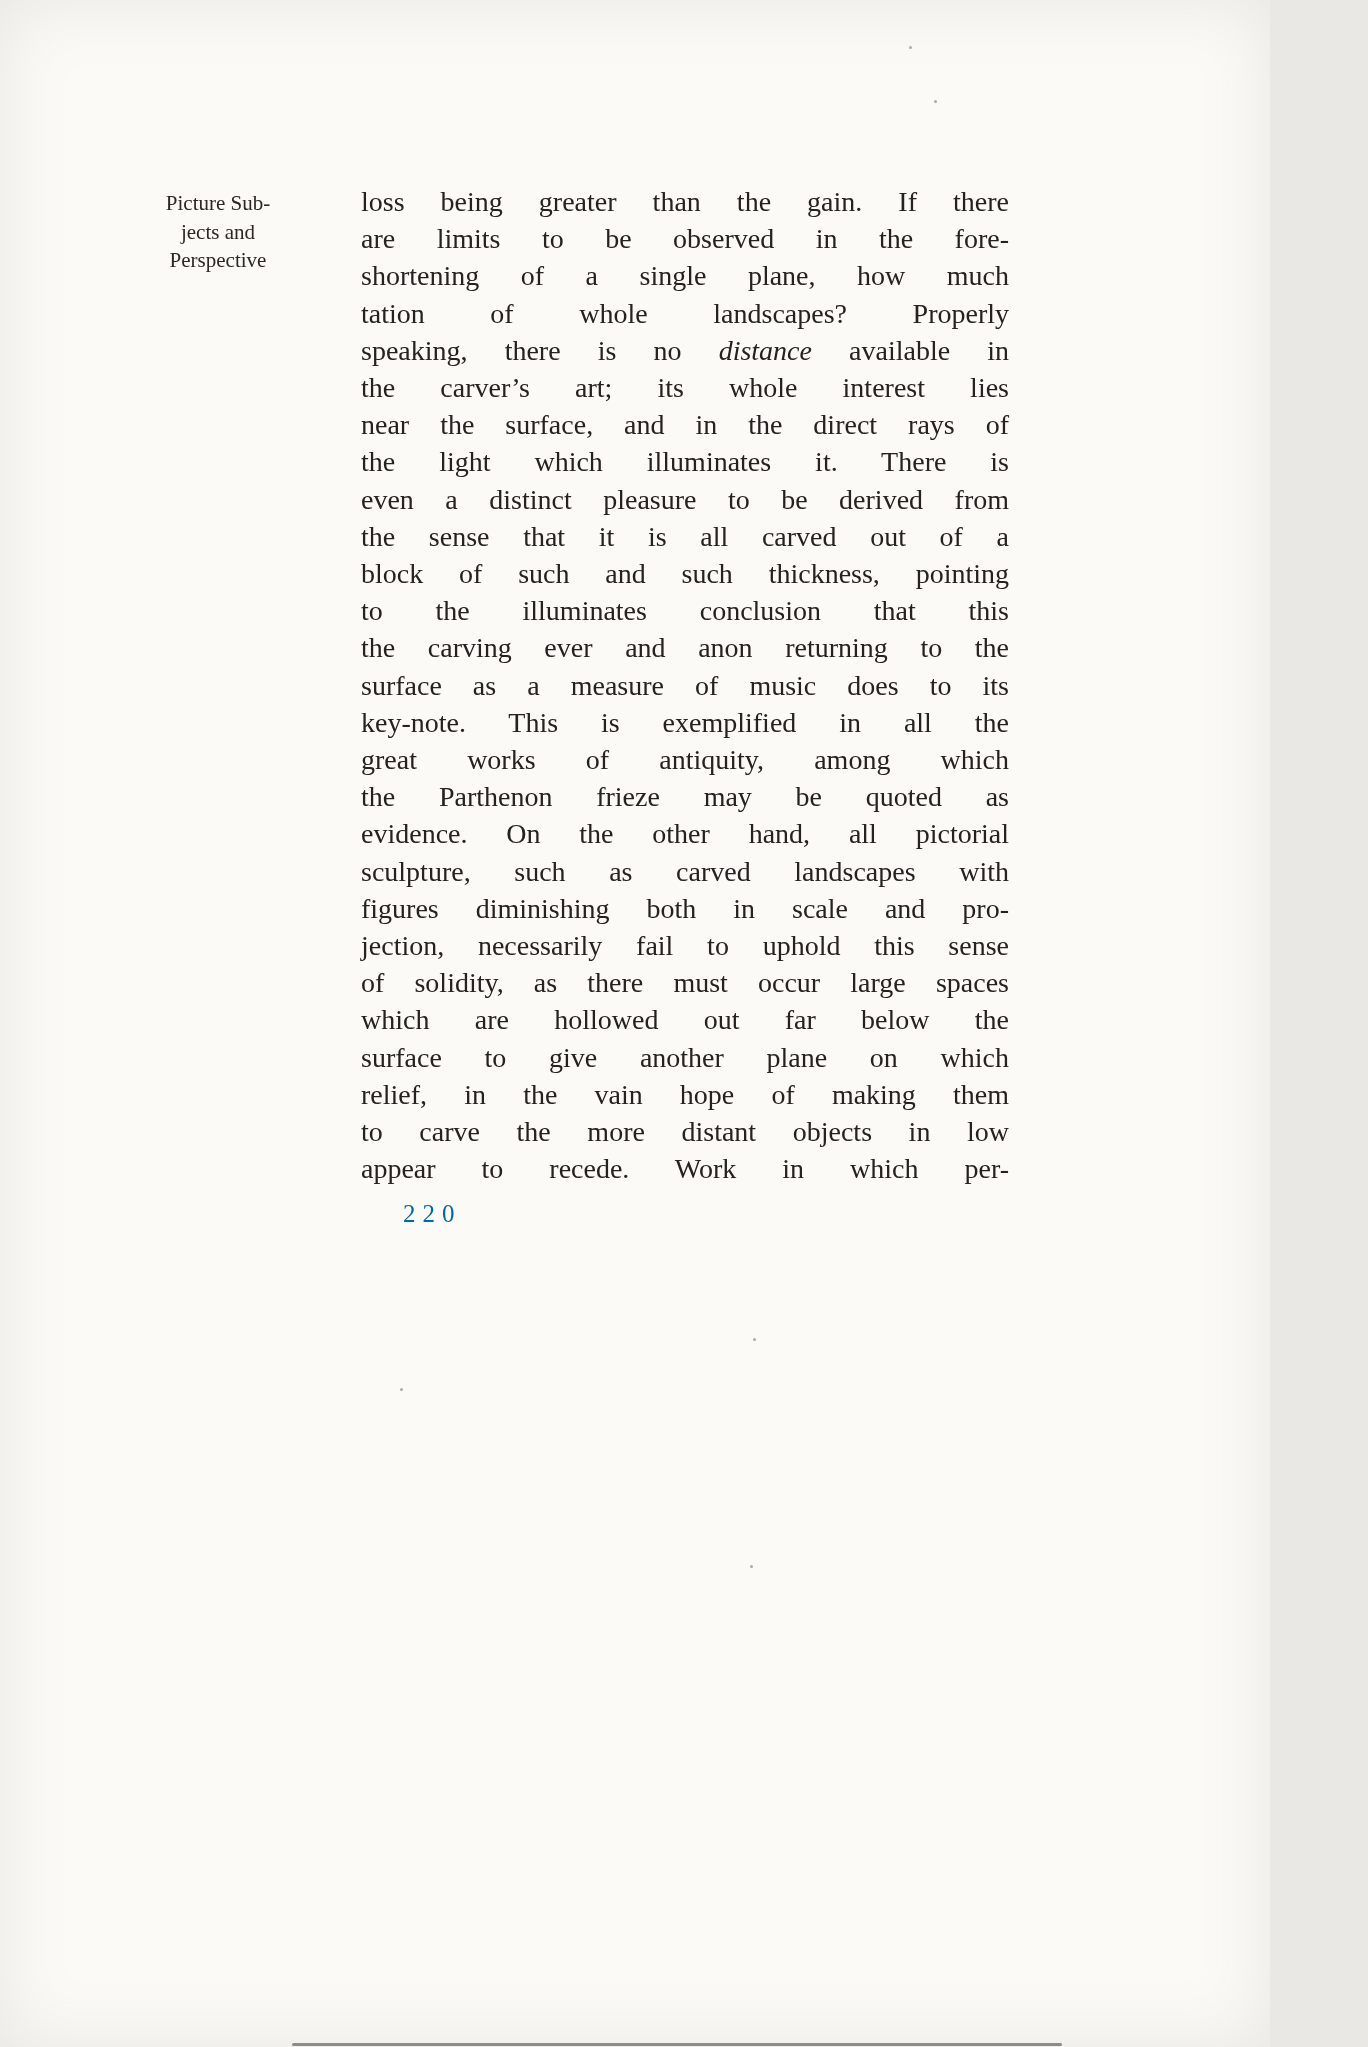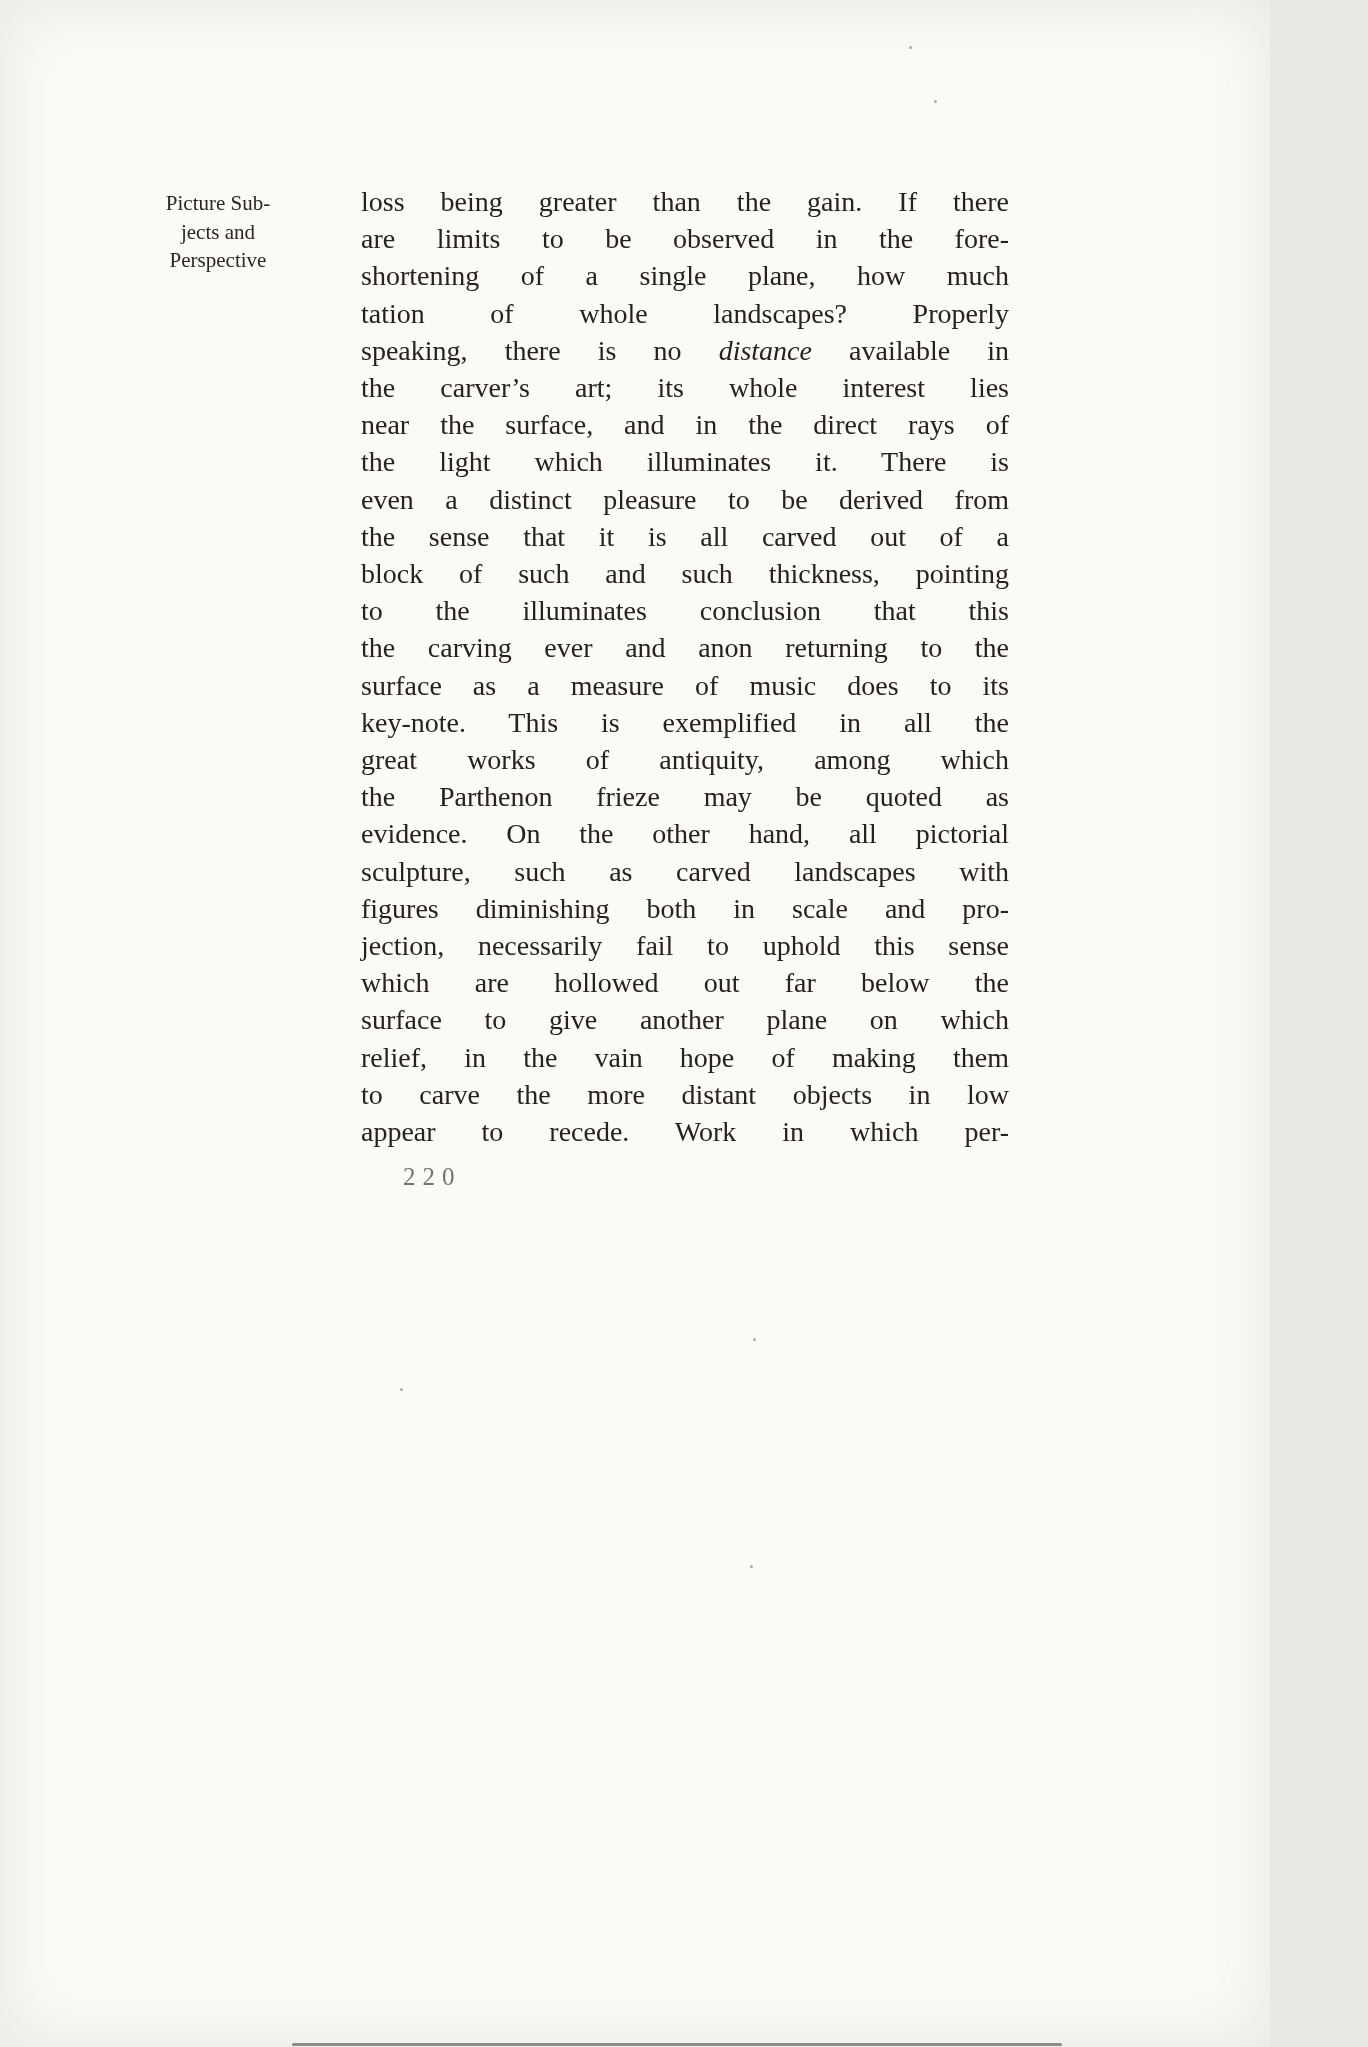--- a/index.html
+++ b/index.html
@@ -42,21 +42,21 @@
     text-align-last: justify;
   }
   .text-line .italic {
     font-style: italic;
   }
   .page-number {
     margin-top: 8px;
     padding-left: 42px;
     font-size: 25px;
     letter-spacing: 7px;
-    color: #737373;
+    color: #0369a1;
   }
   .speck {
     position: absolute;
     background: #8d887f;
     border-radius: 50%;
     opacity: 0.7;
   }
   .bottom-edge {
     position: absolute;
     left: 292px;
@@ -94,20 +94,21 @@
       <div class="text-line"><span>to the illuminates conclusion that this</span></div>
       <div class="text-line"><span>the carving ever and anon returning to the</span></div>
       <div class="text-line"><span>surface as a measure of music does to its</span></div>
       <div class="text-line"><span>key-note.  This is exemplified in all the</span></div>
       <div class="text-line"><span>great works of antiquity, among which</span></div>
       <div class="text-line"><span>the Parthenon frieze may be quoted as</span></div>
       <div class="text-line"><span>evidence.  On the other hand, all pictorial</span></div>
       <div class="text-line"><span>sculpture, such as carved landscapes with</span></div>
       <div class="text-line"><span>figures diminishing both in scale and pro-</span></div>
       <div class="text-line"><span>jection, necessarily fail to uphold this sense</span></div>
+      <div class="text-line"><span>of solidity, as there must occur large spaces</span></div>
       <div class="text-line"><span>which are hollowed out far below the</span></div>
       <div class="text-line"><span>surface to give another plane on which</span></div>
       <div class="text-line"><span>relief, in the vain hope of making them</span></div>
       <div class="text-line"><span>to carve the more distant objects in low</span></div>
       <div class="text-line"><span>appear to recede.  Work in which per-</span></div>
       <div class="page-number">220</div>
   </div>
 
   <div class="speck" style="left:909px; top:46px; width:3px; height:3px;"></div>
   <div class="speck" style="left:934px; top:100px; width:3px; height:3px;"></div>

